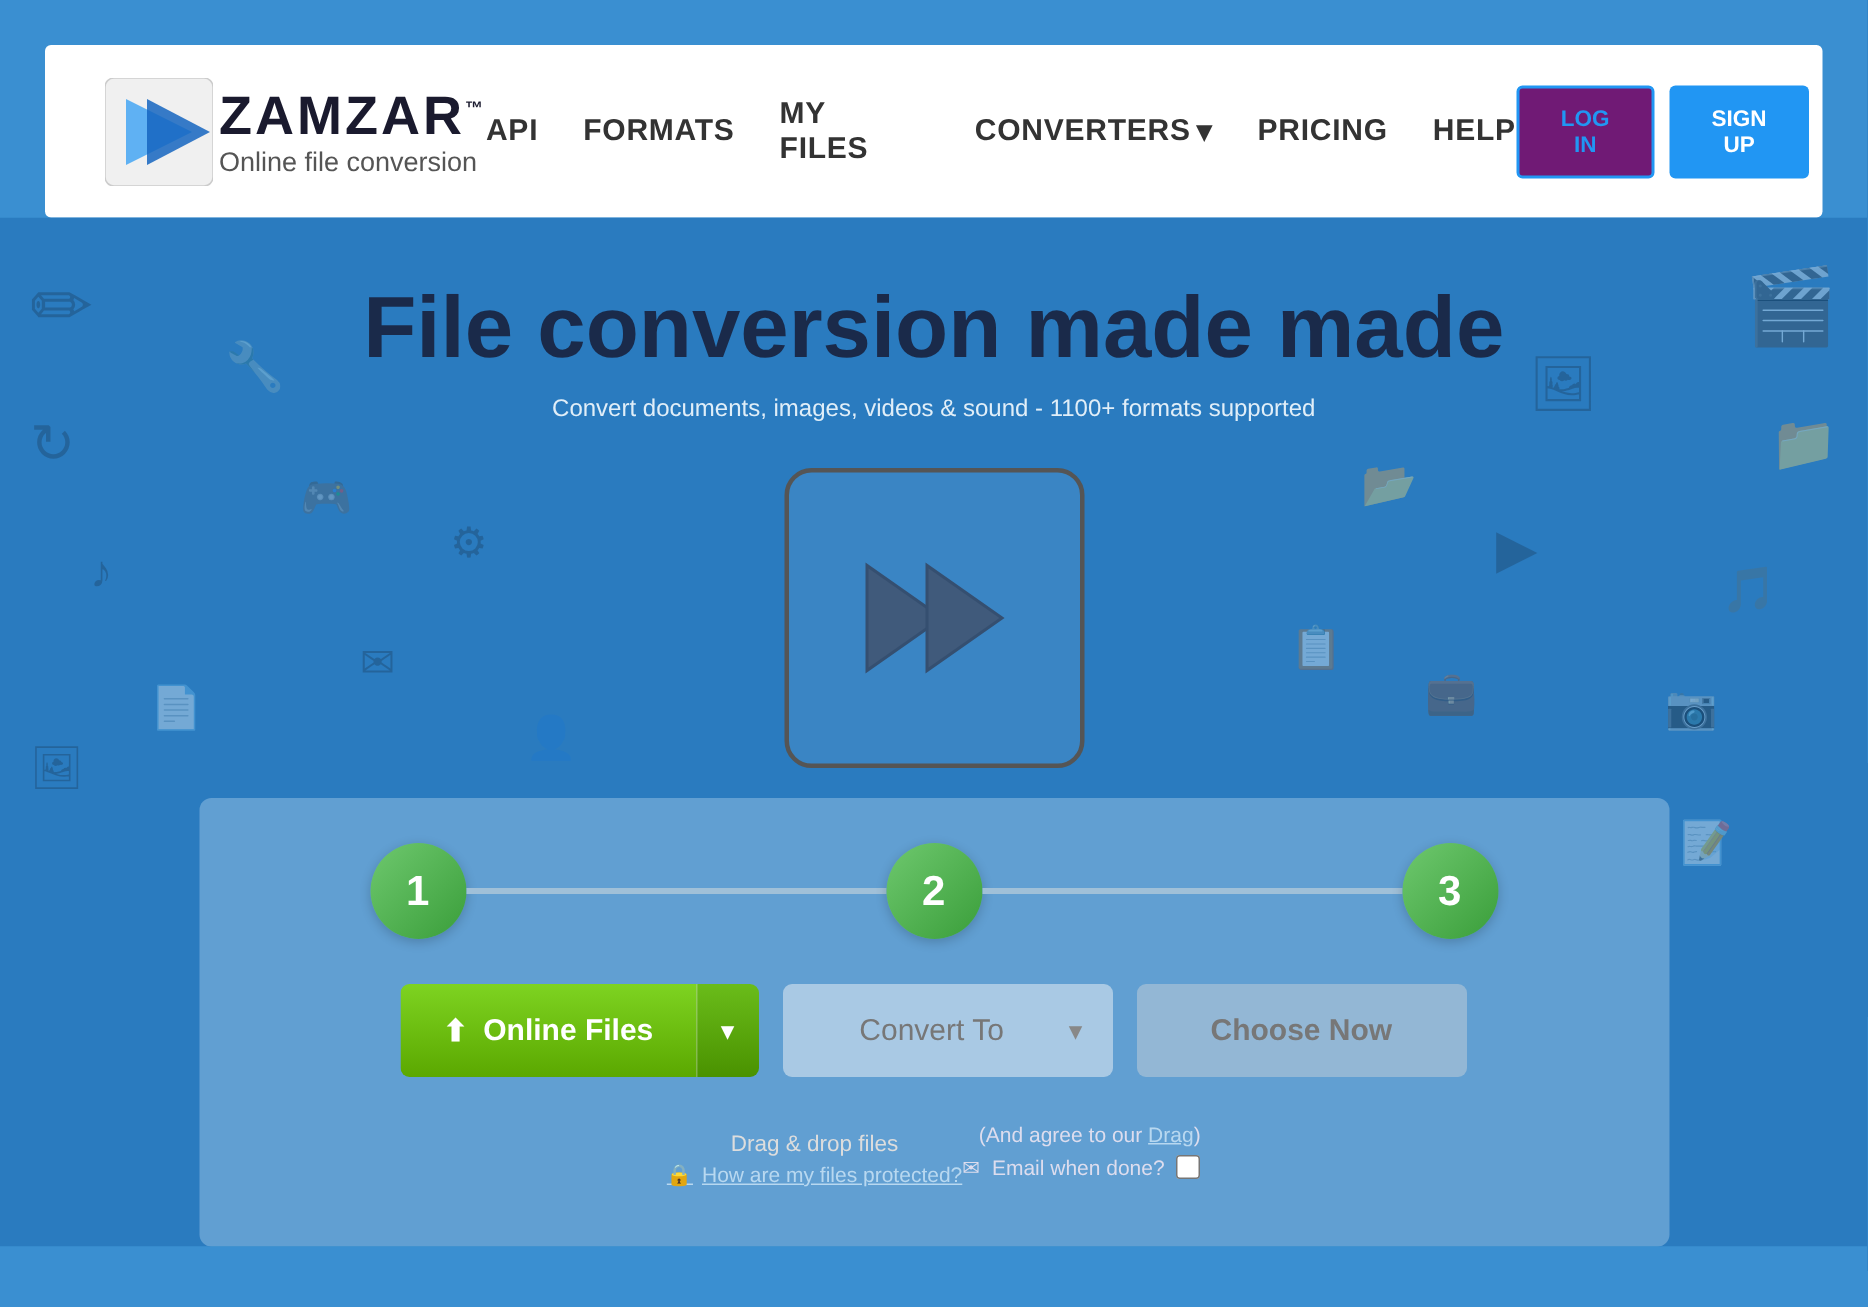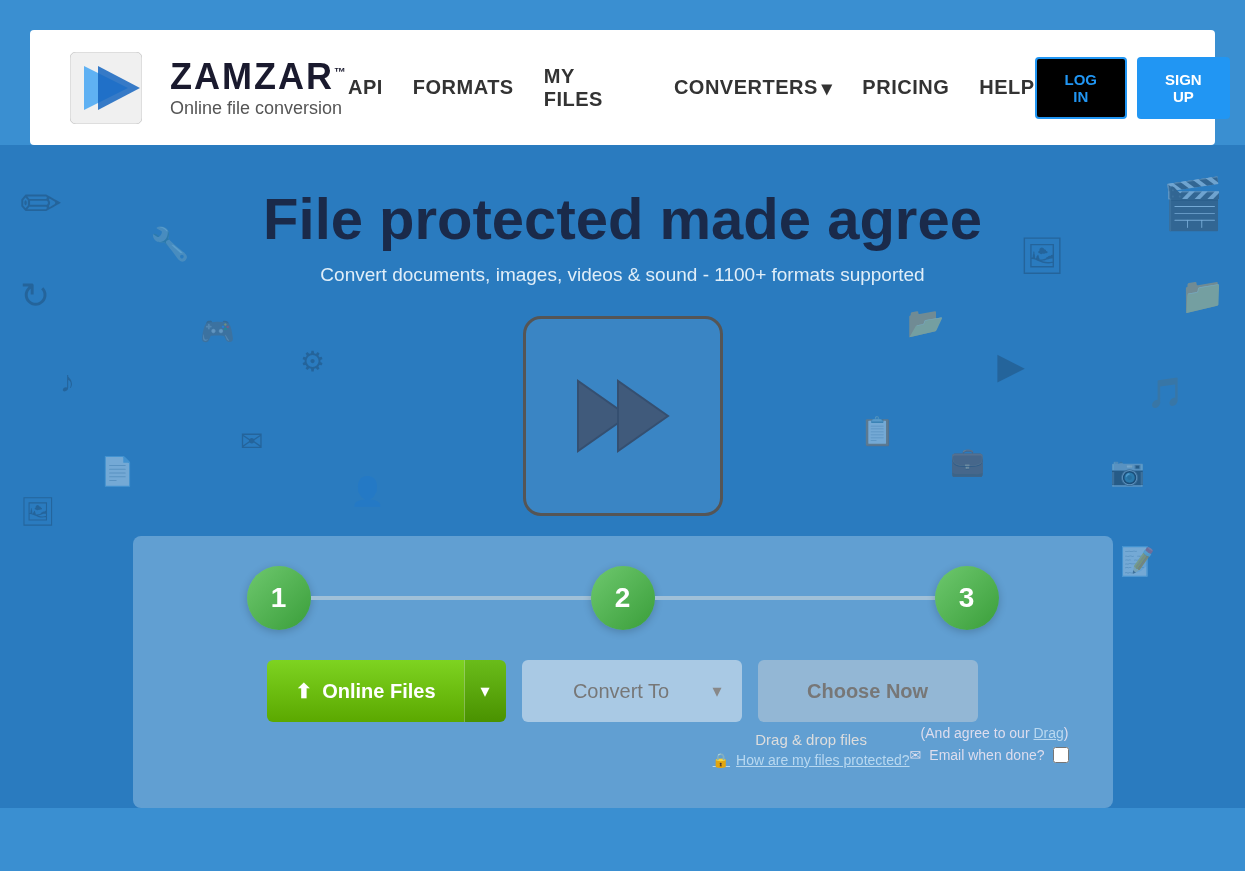--- a/index.html
+++ b/index.html
@@ -12,21 +12,21 @@
       display: flex;
       align-items: center;
       padding: 0 40px;
       justify-content: space-between;
       margin: 30px 30px 0 30px;
       border-radius: 4px;
     }
     .logo-area {
       display: flex;
       align-items: center;
-      gap: 28px;
+      gap: 4px;
     }
     .logo-icon {
       width: 72px;
       height: 72px;
     }
     .logo-text {
       display: flex;
       flex-direction: column;
     }
     .logo-name {
@@ -61,21 +61,21 @@
       gap: 4px;
       margin-left: 41px;
     }
     .nav-buttons {
       display: flex;
       gap: 10px;
     }
     .btn-login {
       padding: 12px 28px;
       border: 2px solid #2196f3;
-      background: #000000;
+      background: #701a75;
       color: #2196f3;
       font-size: 15px;
       font-weight: bold;
       border-radius: 4px;
       cursor: pointer;
     }
     .btn-signup {
       padding: 12px 28px;
       border: none;
       background: #2196f3;
@@ -108,21 +108,21 @@
       font-size: 58px;
       color: #fff;
       font-weight: normal;
       margin-bottom: 12px;
     }
     .hero-title span {
       color: #1a2a4a;
       font-weight: bold;
     }
     .hero-subtitle {
-      font-size: 19px;
+      font-size: 16px;
       color: #e0eef8;
       margin-bottom: 30px;
     }
 
     
     .hero-illustration {
       position: relative;
       width: 200px;
       height: 200px;
       margin: 0 auto 20px auto;
@@ -257,23 +257,23 @@
       padding: 0 40px;
       font-size: 20px;
       font-weight: bold;
       cursor: pointer;
       min-width: 220px;
     }
 
     
     .form-bottom {
       display: flex;
-      justify-content: flex-end;
+      justify-content: center;
       align-items: flex-start;
-      margin-top: 3px;
+      margin-top: 30px;
       padding: 0 4px;
     }
     .drag-drop-text {
       font-size: 15px;
       color: #ddd;
       text-align: center;
       margin-top: 6px;
     }
     .protection-link {
       display: flex;
@@ -373,21 +373,21 @@
     <span class="sketch-icon" style="right:180px; top:90px; font-size:36px;">🖼</span>
     <span class="sketch-icon" style="right:220px; top:200px; font-size:36px;">▶</span>
     <span class="sketch-icon" style="right:260px; top:300px; font-size:28px;">💼</span>
     <span class="sketch-icon" style="right:300px; top:160px; font-size:30px;">📂</span>
     <span class="sketch-icon" style="right:350px; top:270px; font-size:28px;">📋</span>
     <span class="sketch-icon" style="right:90px; top:400px; font-size:28px;">📝</span>
   </div>
 
   <div class="hero-content">
     <h1 class="hero-title">
-      <span>File protected made </span><span style="color:#1a2a4a; font-weight:bold;">agree</span>
+      <span>File conversion made </span><span style="color:#1a2a4a; font-weight:bold;">made</span>
     </h1>
     <p class="hero-subtitle">Convert documents, images, videos &amp; sound - 1100+ formats supported</p>
 
     <div class="hero-illustration">
       <div class="play-box">
         <svg width="120" height="100" viewBox="0 0 120 100">
 
           <g fill="none" stroke="#334" stroke-width="2.5" opacity="0.65">
 
             <polygon points="15,15 15,85 65,50" fill="#445" stroke="#334" stroke-width="2"></polygon>

